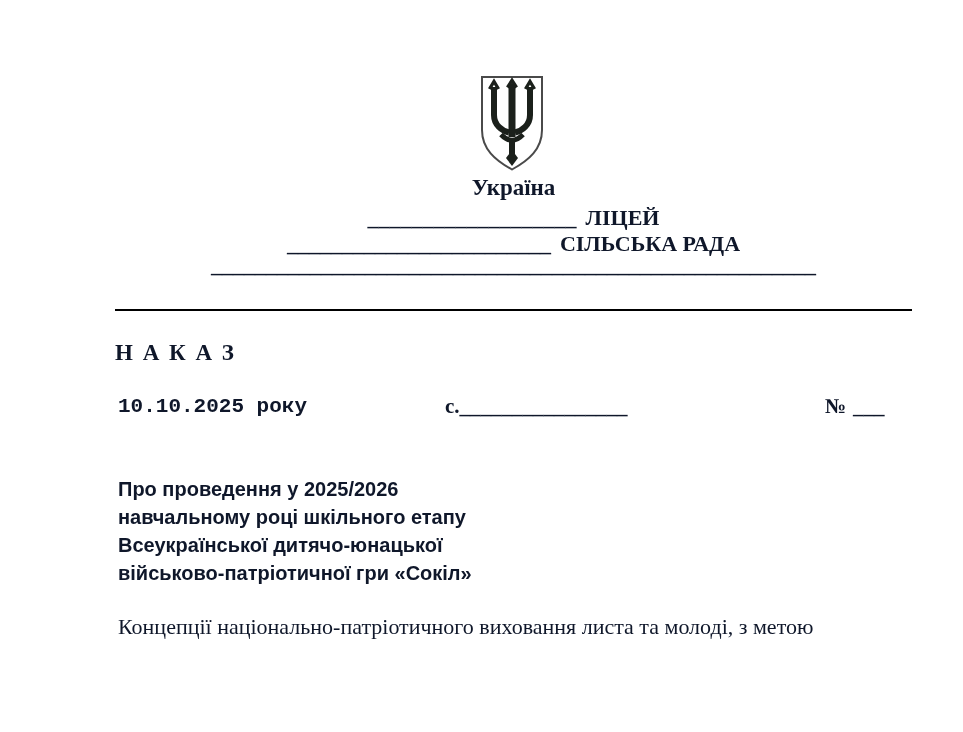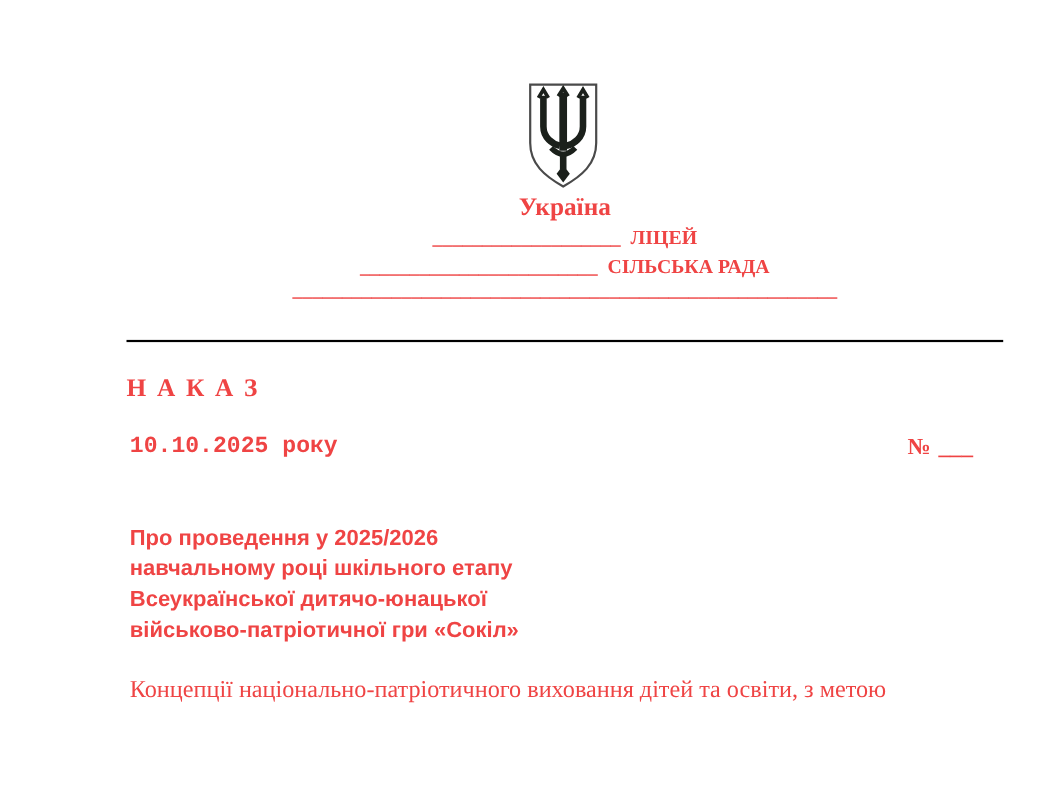--- a/index.html
+++ b/index.html
@@ -7,21 +7,21 @@
     padding: 0;
     background: #ffffff;
   }
   .page {
     position: relative;
     width: 963px;
     height: 732px;
     background: #ffffff;
     overflow: hidden;
     font-family: "Liberation Serif", serif;
-    color: #ef4444;
+    color: #0f172a;
   }
   .content {
     position: absolute;
     left: 115px;
     top: 0;
     width: 797px;
     height: 732px;
   }
   .emblem {
     position: absolute;
@@ -39,21 +39,21 @@
     font-weight: bold;
     font-size: 23px;
     line-height: 1;
   }
   .hline {
     position: absolute;
     left: 0;
     width: 100%;
     text-align: center;
     font-weight: bold;
-    font-size: 18px;
+    font-size: 22px;
     line-height: 1;
     white-space: nowrap;
   }
   .hline .lbl { margin-left: 9px; }
   .hline-lyceum  { top: 207px; }
   .hline-council { top: 233px; }
   .hline-blank   { top: 254px; letter-spacing: 0; }
   .rule {
     position: absolute;
     top: 309px;
@@ -150,28 +150,29 @@
     <div class="hline hline-council"><span>________________________</span><span class="lbl">СІЛЬСЬКА РАДА</span></div>
 
     <div class="hline hline-blank">_______________________________________________________</div>
 
     <div class="rule"></div>
 
     <div class="order-title">Н А К А З</div>
 
     <div class="meta-row">
       <span class="meta-date">10.10.2025 року</span>
+      <span class="meta-settlement"><span>с.</span><span>________________</span></span>
       <span class="meta-number"><span>№</span><span class="gap"></span><span>___</span></span>
     </div>
 
     <div class="subject">
       <div>Про проведення у 2025/2026</div>
       <div>навчальному році шкільного етапу</div>
       <div>Всеукраїнської дитячо-юнацької</div>
       <div>військово-патріотичної гри «Сокіл»</div>
     </div>
 
     <div class="body-par">
-      <div>Концепції національно-патріотичного виховання дітей та освіти, з метою</div>
+      <div>Концепції національно-патріотичного виховання листа та молоді, з метою</div>
     </div>
 
   </div>
 </div>
 
 </body></html>

